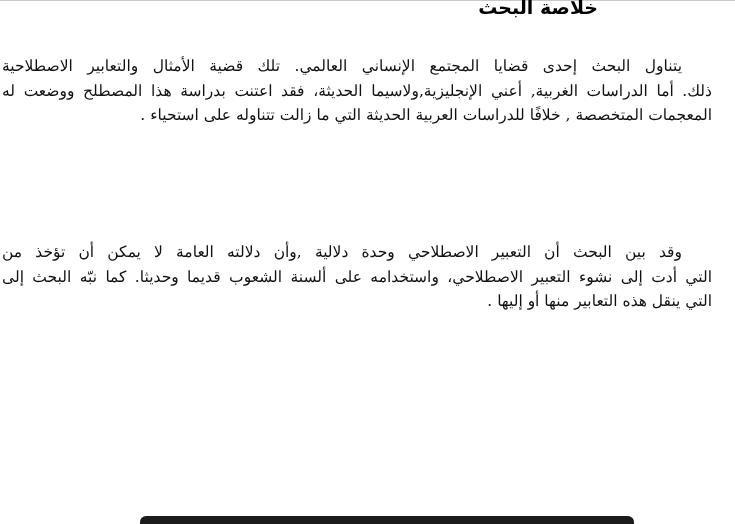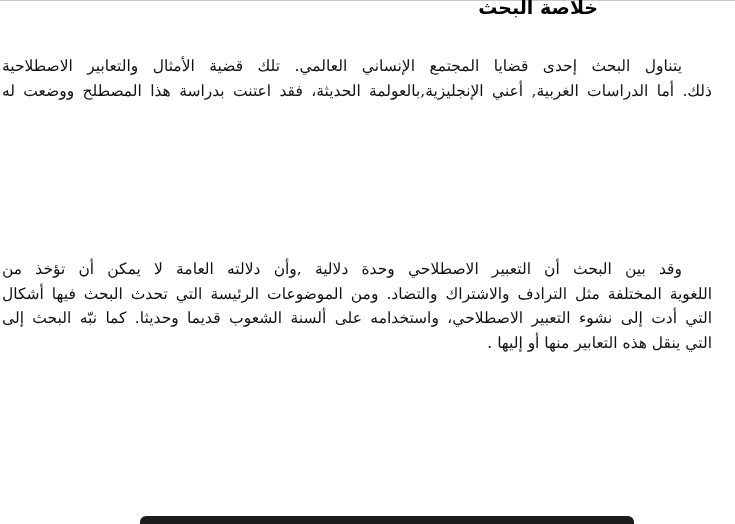--- a/index.html
+++ b/index.html
@@ -58,45 +58,45 @@
       text-align: justify;
       overflow: hidden;
     }
     .para .line.last {
       text-align-last: right;
     }
     .para .line.first {
       padding-right: 30px;
     }
     #para1 { top: 42px; margin-top: 12px; }
-    #para2 { top: 257px; }
+    #para2 { top: 240px; }
     .bottom-bar {
       position: absolute;
       left: 140px;
       top: 516px;
       width: 494px;
       height: 14px;
       background: #1c1c1c;
       border-radius: 6px 6px 0 0;
     }
   </style>
 </head>
 <body>
 
 <div class="top-rule"></div>
 
 <div class="page">
   <div class="title">خلاصة البحث</div>
 
   <div class="para" id="para1">
     <span class="line first">يتناول البحث إحدى قضايا المجتمع الإنساني العالمي. تلك قضية الأمثال والتعابير الاصطلاحية</span>
-    <span class="line">ذلك. أما الدراسات الغربية, أعني الإنجليزية,بالعولمة الحديثة، فقد اعتنت بدراسة هذا المصطلح ووضعت له</span>
+    <span class="line">ذلك. أما الدراسات الغربية, أعني الإنجليزية,ولاسيما الحديثة، فقد اعتنت بدراسة هذا المصطلح ووضعت له</span>
+    <span class="line last">المعجمات المتخصصة , خلافًا للدراسات العربية الحديثة التي ما زالت تتناوله على استحياء .</span>
   </div>
 
   <div class="para" id="para2">
     <span class="line first">وقد بين البحث أن التعبير الاصطلاحي وحدة دلالية ,وأن دلالته العامة لا يمكن أن تؤخذ من</span>
-    <span class="line">اللغوية المختلفة مثل الترادف والاشتراك والتضاد. ومن الموضوعات الرئيسة التي تحدث البحث فيها  أشكال</span>
     <span class="line">التي أدت إلى نشوء التعبير الاصطلاحي، واستخدامه على ألسنة الشعوب قديما وحديثا. كما نبّه البحث إلى</span>
     <span class="line last">التي ينقل هذه التعابير منها أو إليها .</span>
   </div>
 </div>
 
 <div class="bottom-bar"></div>
 
 </body></html>

